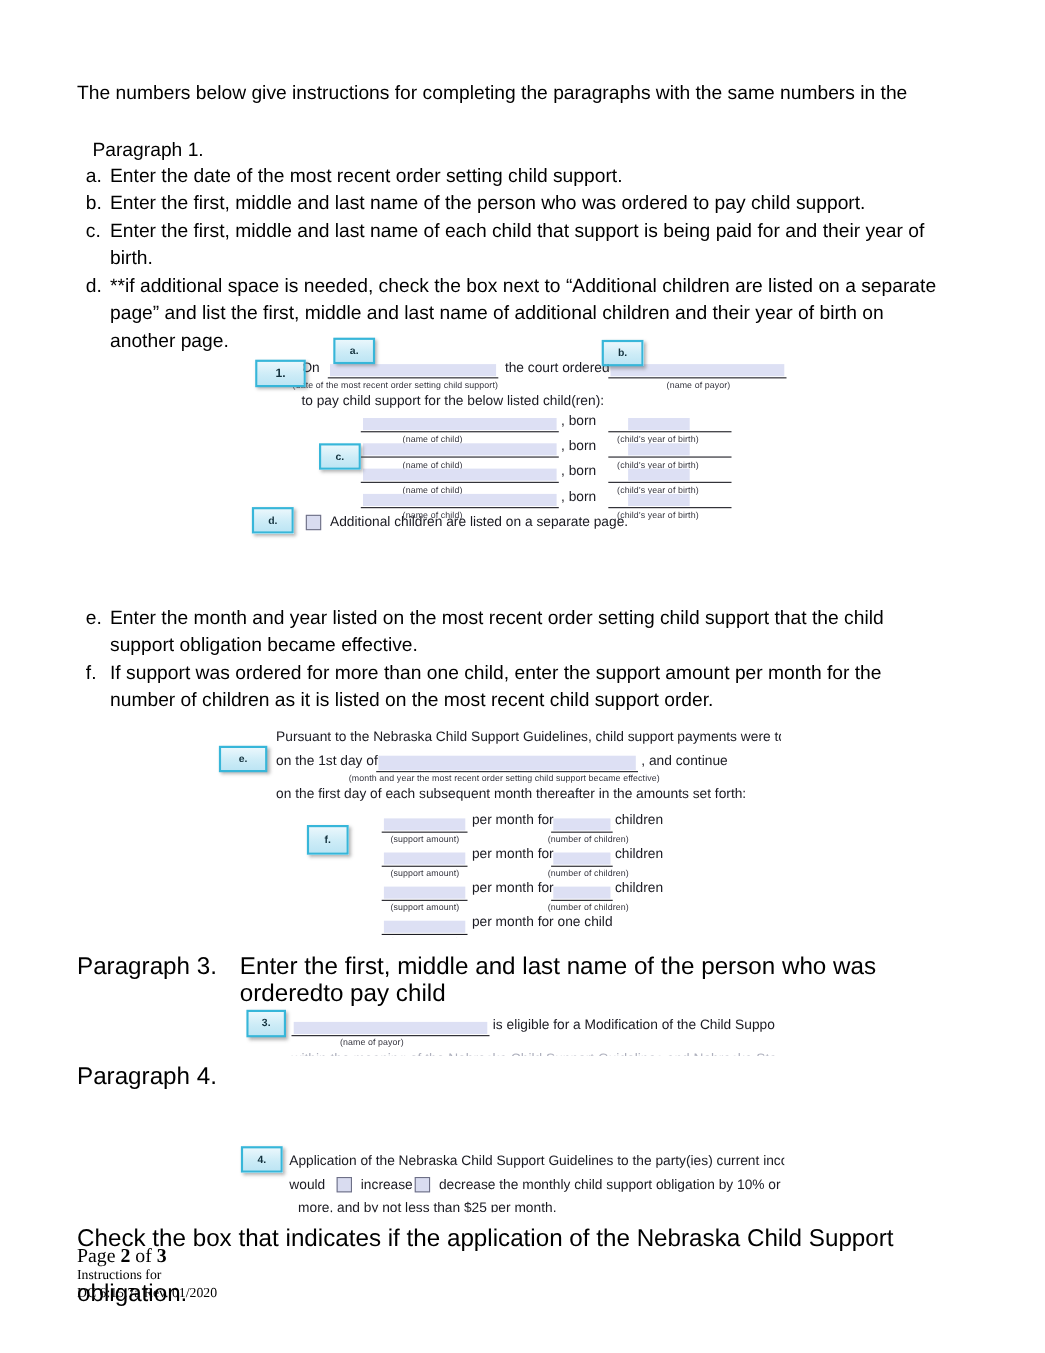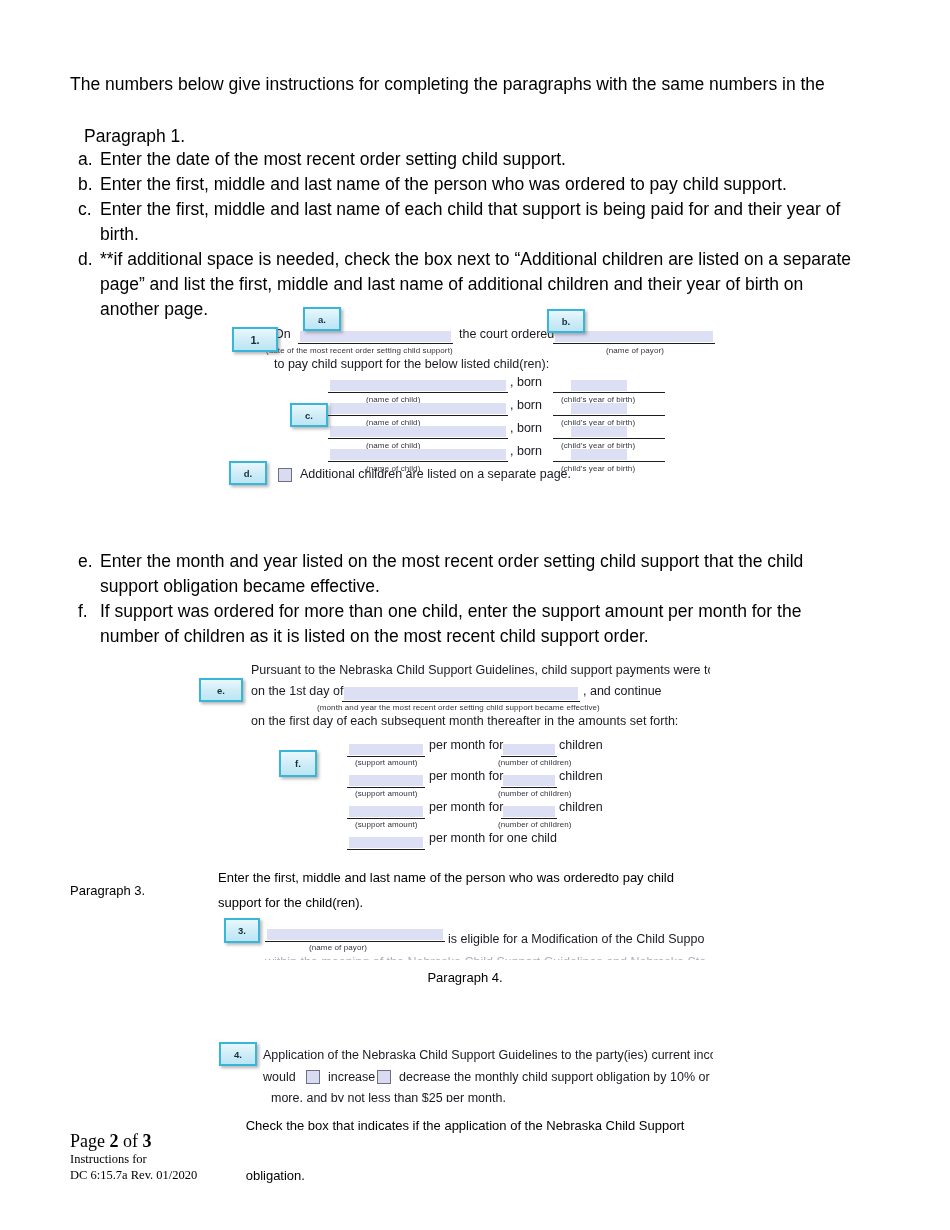--- a/index.html
+++ b/index.html
@@ -45,24 +45,24 @@
     width: 30px;
     flex: 0 0 30px;
     text-align: left;
     padding-left: 8px;
   }
   .alpha-text { flex: 1 1 auto; }
 
   
   .para-block {
     position: absolute;
-    font-size: 13px;
+    font-size: 22px;
     line-height: 25px;
     display: flex;
-    align-items: center;
+    align-items: flex-start;
   }
   .para-label { flex: 0 0 148px; }
   .para-body  { flex: 1 1 auto; }
 
   
   .excerpt {
     position: absolute;
     background: #ffffff;
     font-family: "Liberation Sans", sans-serif;
     color: #15161c;
@@ -292,21 +292,21 @@
     <span class="para-body">
       <span>Enter the first, middle and last name of the person who was orderedto pay child</span><br>
       <span>support for the child(ren).</span>
     </span>
   </div>
 
   <div class="excerpt" style="left:213px; top:915px; width:500px; height:45px;">
     <div class="blank" style="left:52px; top:10px; width:180px; height:17px;">
         <span class="shade"></span>
       </div>
-    <span class="exline ftext" style="left:235px; top:9px;margin-top:8px;">is eligible for a Modification of the Child Suppo</span>
+    <span class="exline ftext" style="left:235px; top:9px;">is eligible for a Modification of the Child Suppo</span>
     <span class="exline fsmall" style="left:96px; top:28px;">(name of payor)</span>
     <span class="exline ftext" style="left:52px; top:40px; color:#aeb0bd;">within the meaning of the Nebraska Child Support Guidelines and Nebraska Sta</span>
   </div>
   <div class="callout" style="left:224px; top:918px; width:36px; height:25px;">3.</div>
 
   <div class="para-block" style="left:70px; top:965px; width:790px;flex-direction:column;">
     <span class="para-label">Paragraph 4.</span>
     <span class="para-body">
       <span>Check the box that indicates if the application of the Nebraska Child Support</span><br>
       <br>

